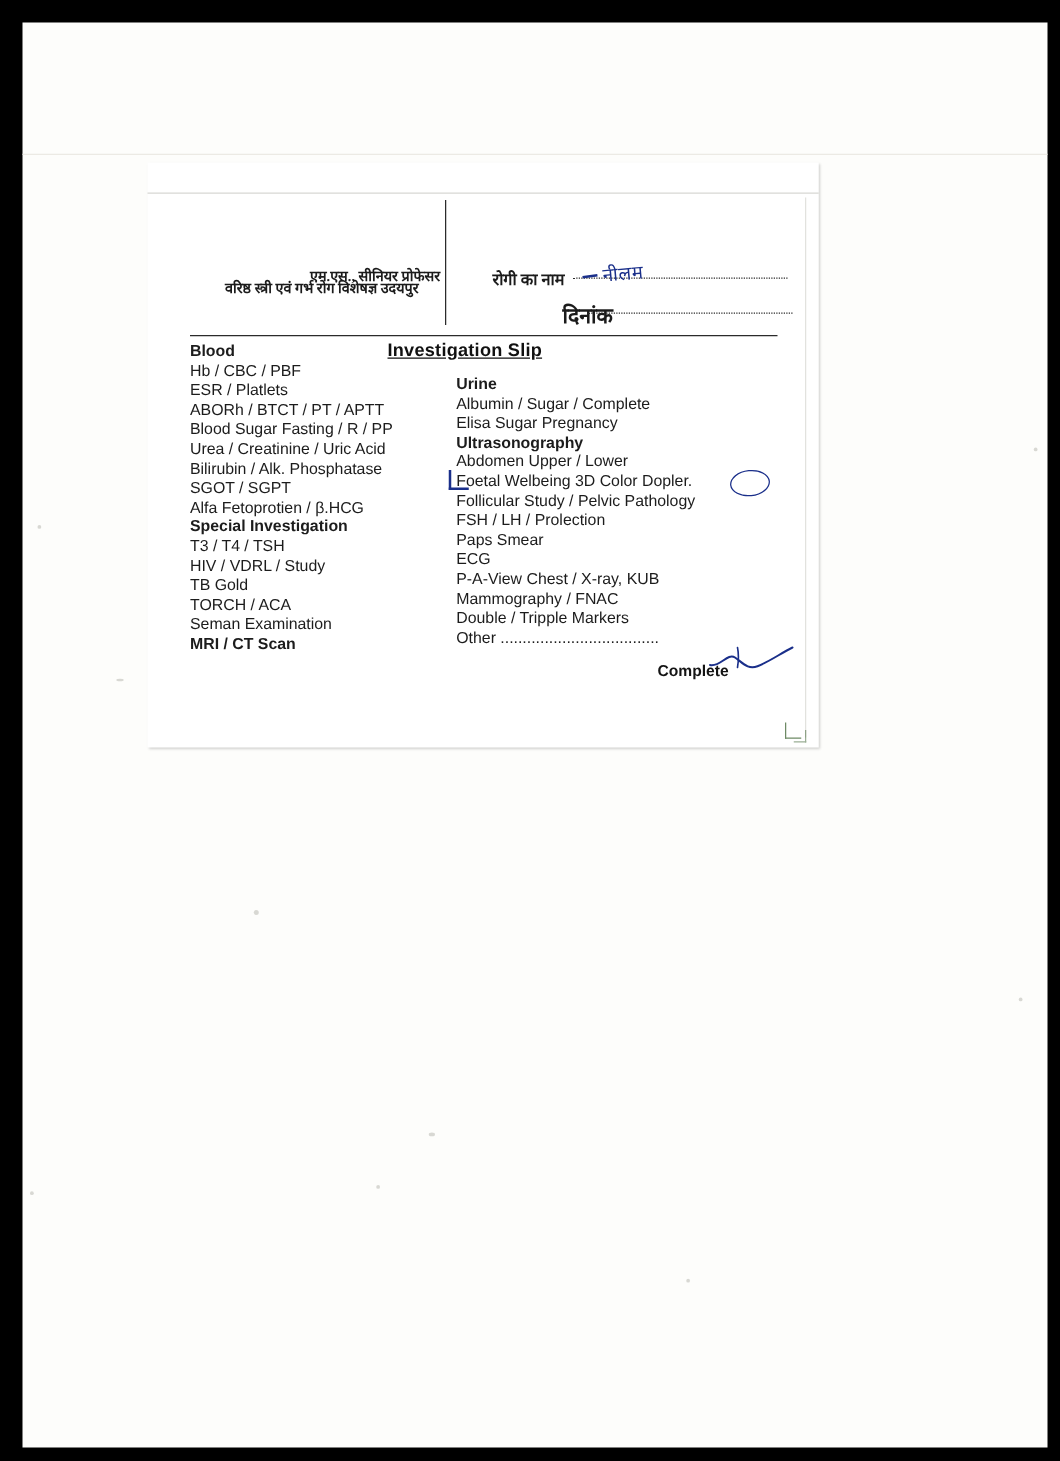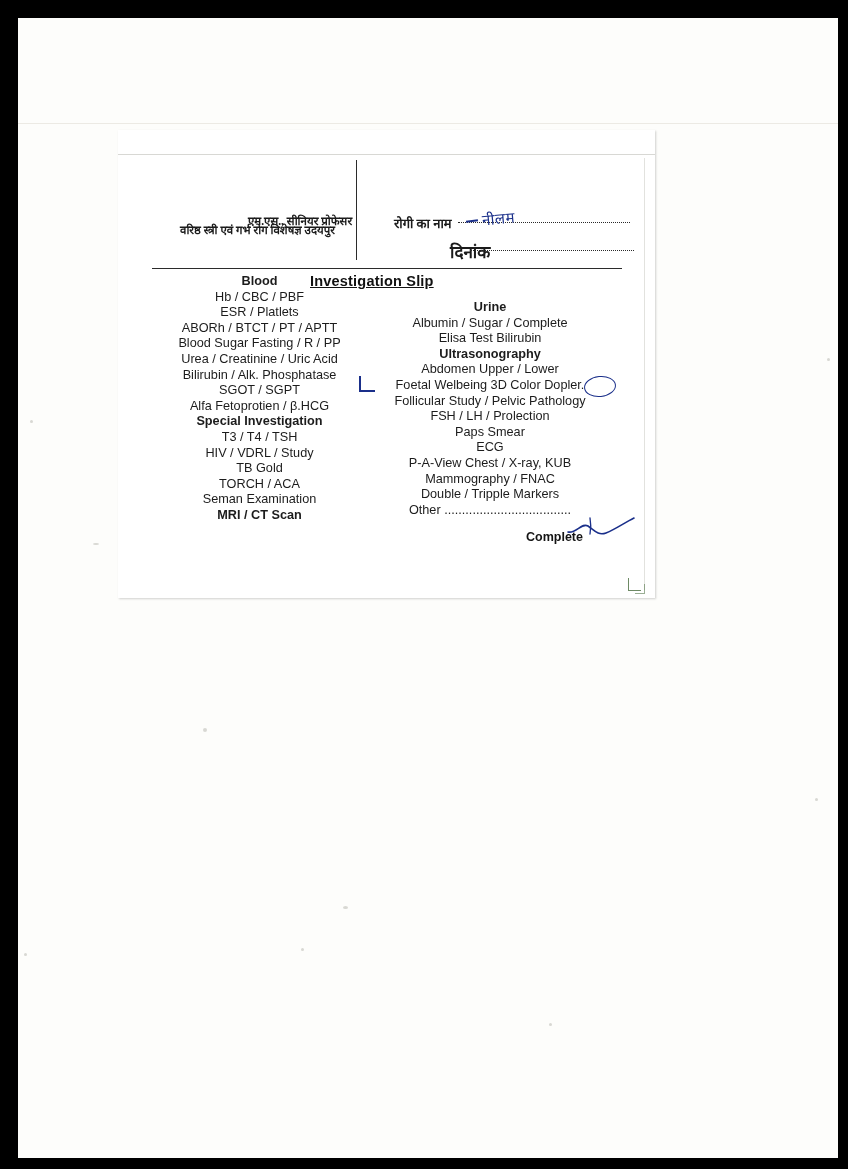--- a/index.html
+++ b/index.html
@@ -166,21 +166,20 @@
     letter-spacing: .2px;
     text-align: center;
   }
 
   
   .col {
     position: absolute;
     font-size: 12.7px;
     color: #1c1c1c;
     line-height: 15.6px;
-    text-align: center;
   }
   .col-left { left: 34px; top: 144px; width: 215px; }
   .col-right { left: 247px; top: 170px; width: 250px; }
   .col .row { white-space: nowrap; }
   .col .row.bold { font-weight: bold; }
 
   
   .circle-3d {
     position: absolute;
     left: 466px; top: 246px;
@@ -281,21 +280,21 @@
       <div class="row">HIV / VDRL / Study</div>
       <div class="row">TB Gold</div>
       <div class="row">TORCH / ACA</div>
       <div class="row">Seman Examination</div>
       <div class="row bold">MRI / CT Scan</div>
     </div>
 
     <div class="col col-right">
       <div class="row bold">Urine</div>
       <div class="row">Albumin / Sugar / Complete</div>
-      <div class="row">Elisa Test Bilirubin</div>
+      <div class="row">Elisa Sugar Pregnancy</div>
       <div class="row bold">Ultrasonography</div>
       <div class="row">Abdomen Upper / Lower</div>
       <div class="row">Foetal Welbeing  3D  Color Dopler.</div>
       <div class="row">Follicular Study / Pelvic Pathology</div>
       <div class="row">FSH / LH / Prolection</div>
       <div class="row">Paps Smear</div>
       <div class="row">ECG</div>
       <div class="row">P-A-View Chest / X-ray, KUB</div>
       <div class="row">Mammography / FNAC</div>
       <div class="row">Double / Tripple Markers</div>

